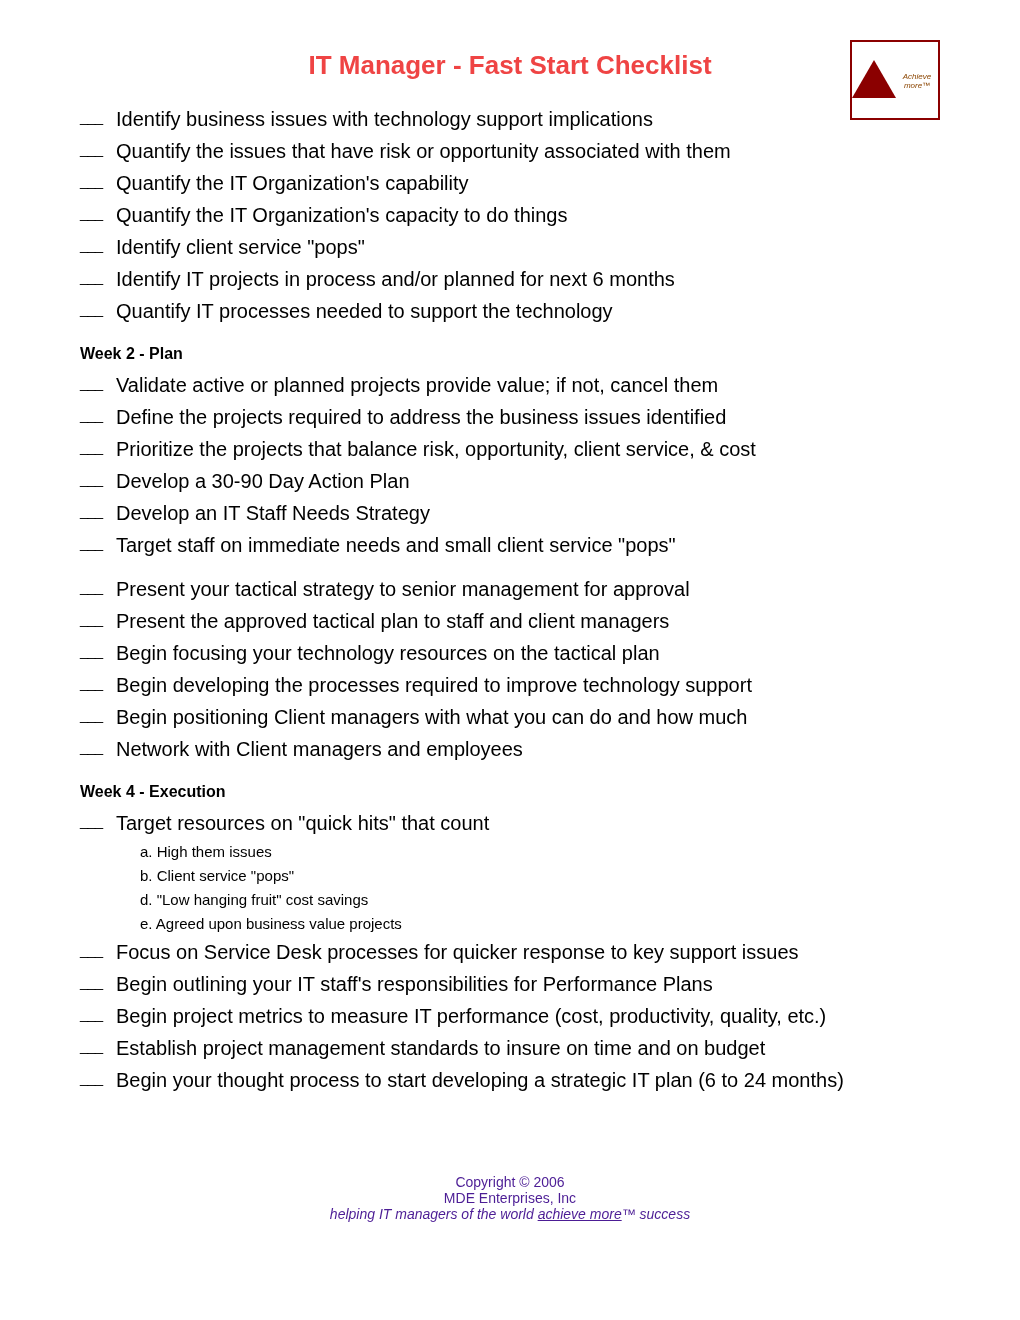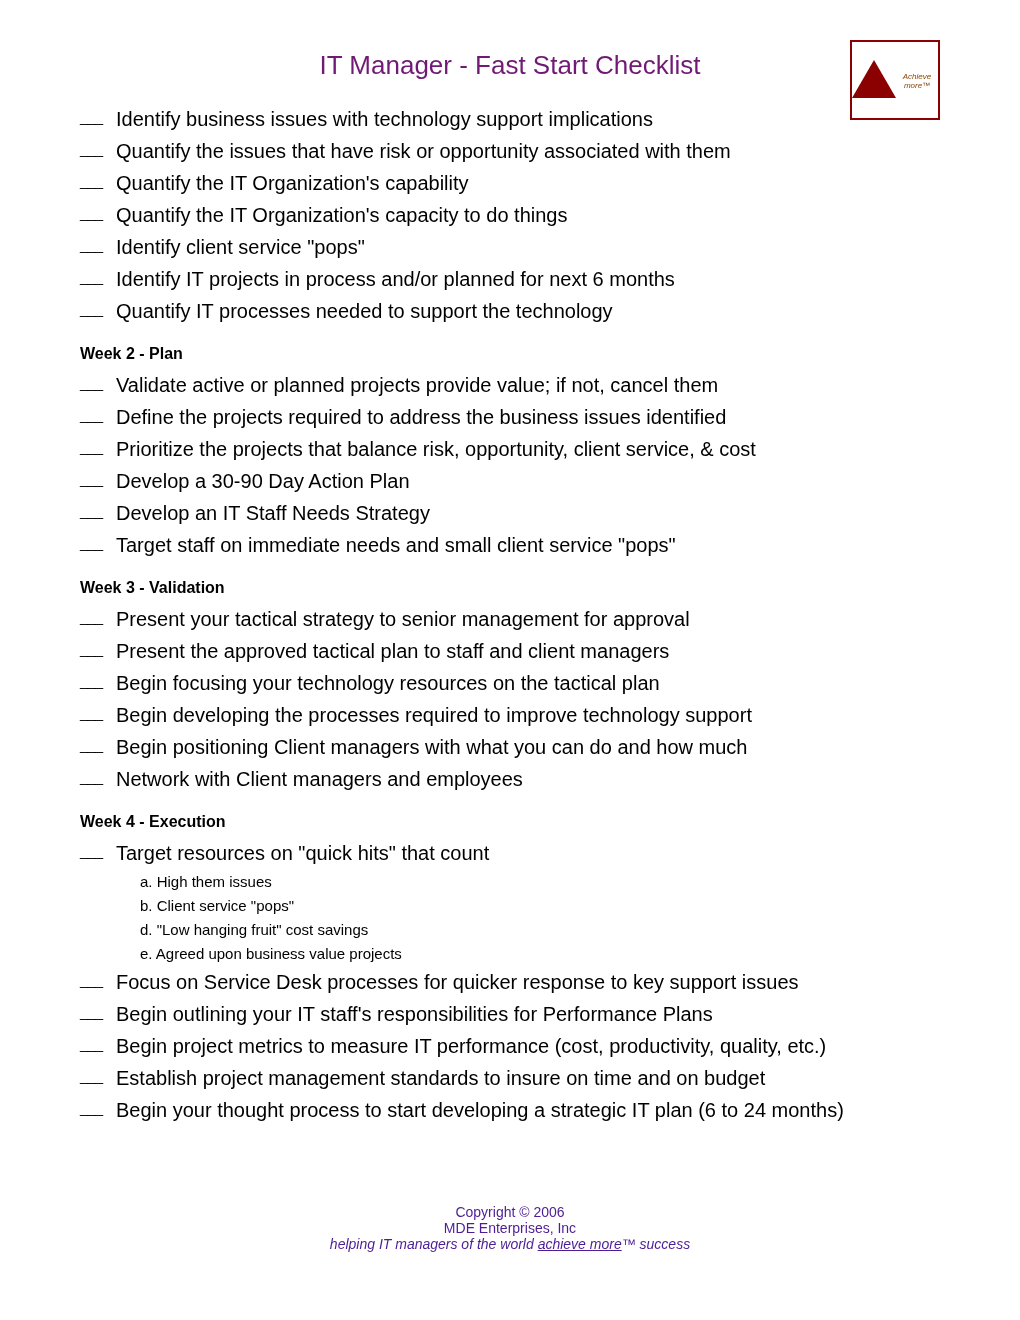--- a/index.html
+++ b/index.html
@@ -27,22 +27,22 @@
     .header-area {
       display: flex;
       align-items: flex-start;
       justify-content: center;
       position: relative;
       margin-bottom: 24px;
     }
 
     .page-title {
       font-size: 26px;
-      font-weight: normal;
-      color: #701a75;
+      font-weight: bold;
+      color: #ef4444;
       text-align: center;
       flex: 1;
       padding-top: 10px;
     }
 
     .logo-box {
       position: absolute;
       right: 0;
       top: 0;
       width: 90px;
@@ -217,21 +217,20 @@
       <span class="checkbox-line">___</span>
       <span class="item-text">Develop an IT Staff Needs Strategy</span>
     </div>
     <div class="checklist-item">
       <span class="checkbox-line">___</span>
       <span class="item-text">Target staff on immediate needs and small client service "pops"</span>
     </div>
   </div>
 
   <div class="checklist-section">
-    <div class="section-heading">Week 3 - Validation</div>
     <div class="checklist-item">
       <span class="checkbox-line">___</span>
       <span class="item-text">Present your tactical strategy to senior management for approval</span>
     </div>
     <div class="checklist-item">
       <span class="checkbox-line">___</span>
       <span class="item-text">Present the approved tactical plan to staff and client managers</span>
     </div>
     <div class="checklist-item">
       <span class="checkbox-line">___</span>

